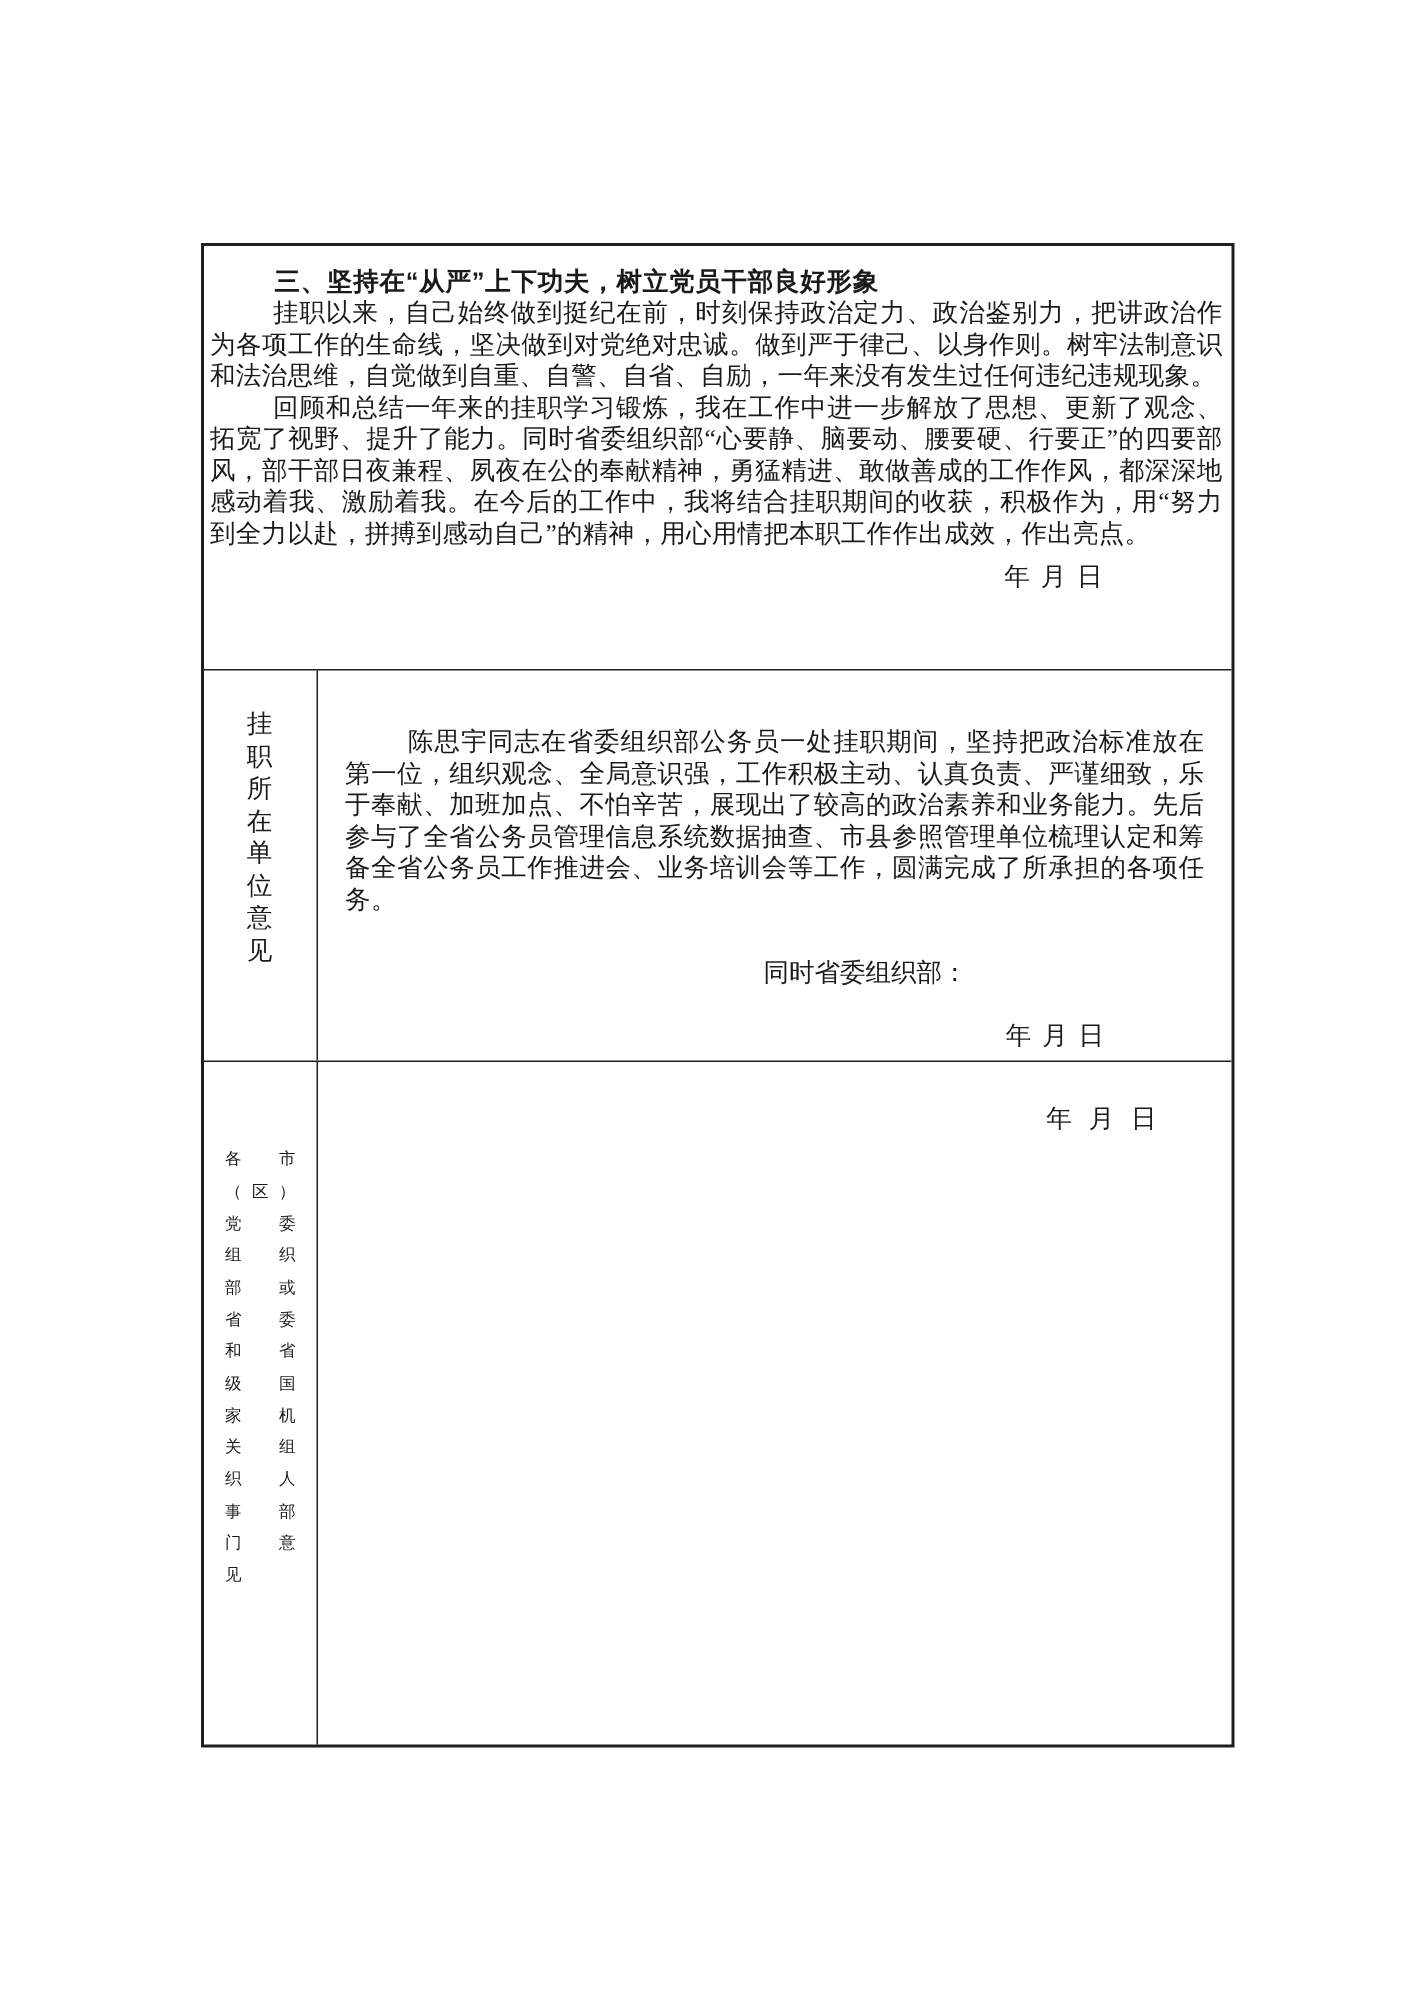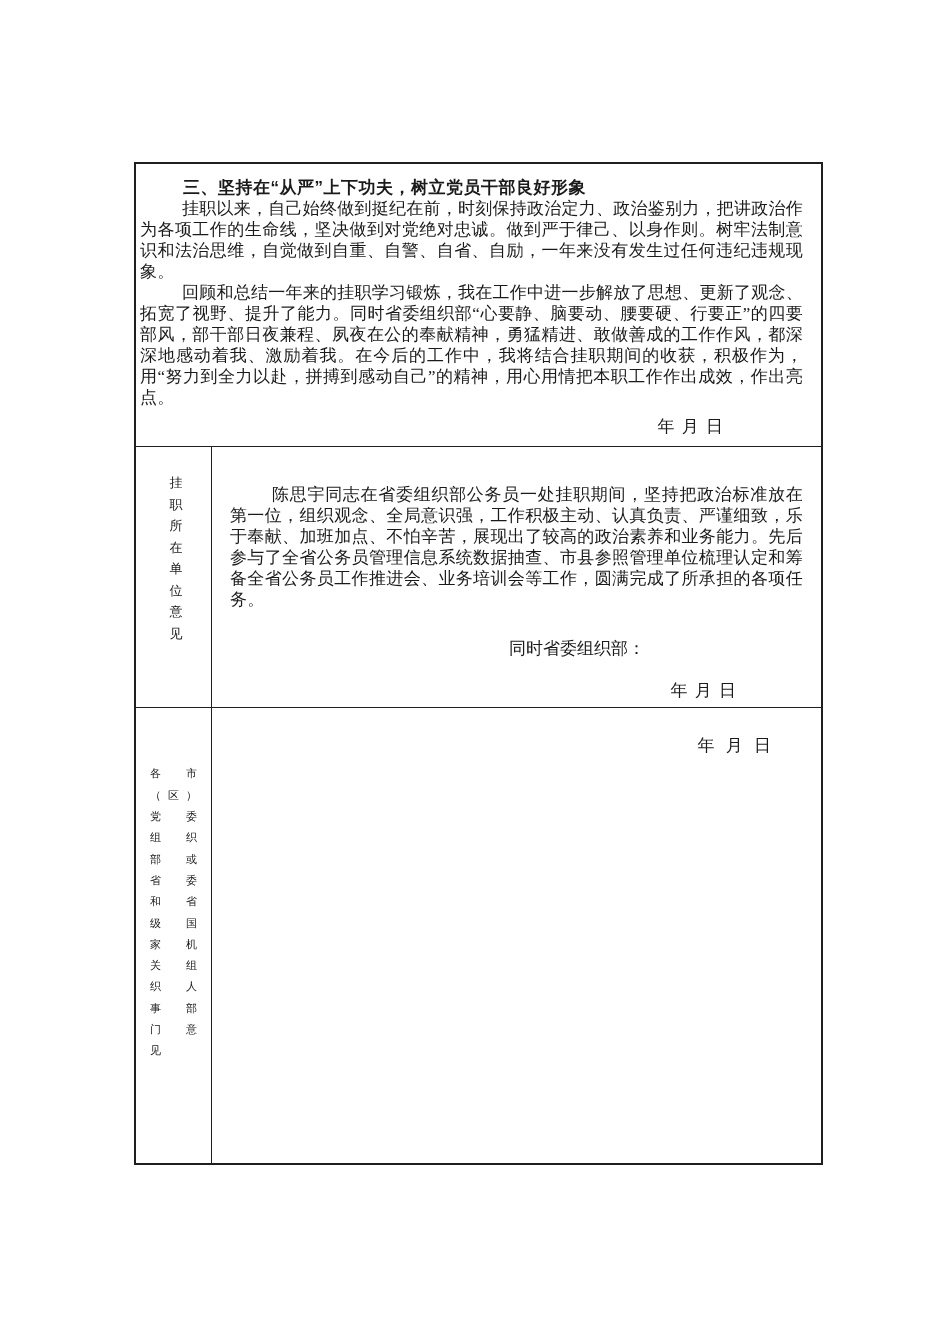--- a/index.html
+++ b/index.html
@@ -15,41 +15,41 @@
   }
   .row{display:flex;box-sizing:border-box;}
   .row1{height:282px;}
   .row2{height:261px;border-top:1px solid #1f1f1f;}
   .row3{flex:1;border-top:1px solid #1f1f1f;}
   .label-cell{
     width:76px;border-right:1px solid #1f1f1f;box-sizing:border-box;
     display:flex;align-items:center;justify-content:center;
   }
   .cell{flex:1;box-sizing:border-box;font-size:17px;line-height:21px;}
-  .content1{padding:13px 18px 0 4px;}
+  .content1{padding:13px 6px 0 4px;}
   .content2{padding:25px 6px 0 6px;}
   .content3{padding:0 6px 0 6px;}
   .heading{
     font-family:"Liberation Sans","DejaVu Sans",sans-serif;
     font-weight:bold;font-size:17px;line-height:21px;
     margin:0;text-indent:43px;letter-spacing:0.5px;
   }
   .para{margin:0;text-indent:42px;text-align:justify;letter-spacing:0.2px;}
   .para2{margin:12px;text-indent:42px;text-align:justify;letter-spacing:0.3px;}
   .sig{white-space:nowrap;}
   .sig1{margin:0 0 0 334px;}
   .sig2{margin:28px 0 0 291px;}
   .sig3{margin:330px 0 0 294px;}
   .date{text-align:right;white-space:nowrap;}
   .date1{padding-right:80px;margin-top:8px;word-spacing:3px;}
   .date2{padding-right:79px;margin-top:21px;word-spacing:3px;}
   .date3{padding-right:44px;margin-top:27px;word-spacing:7px;}
   .vlabel{
-    width:18px;font-size:13px;line-height:21.5px;
-    word-break:break-all;text-align:right;transform:translateY(-19px);
+    width:18px;font-size:17px;line-height:21.5px;
+    word-break:break-all;text-align:left;transform:translateY(-19px);
   }
   .vlabel2{width:47px;transform:translateY(-23px);}
   .vlabel2 .lrow{
     font-size:11px;line-height:21.3px;height:21.3px;
     text-align:justify;text-align-last:justify;white-space:nowrap;
   }
 </style>
 </head>
 <body>
 

